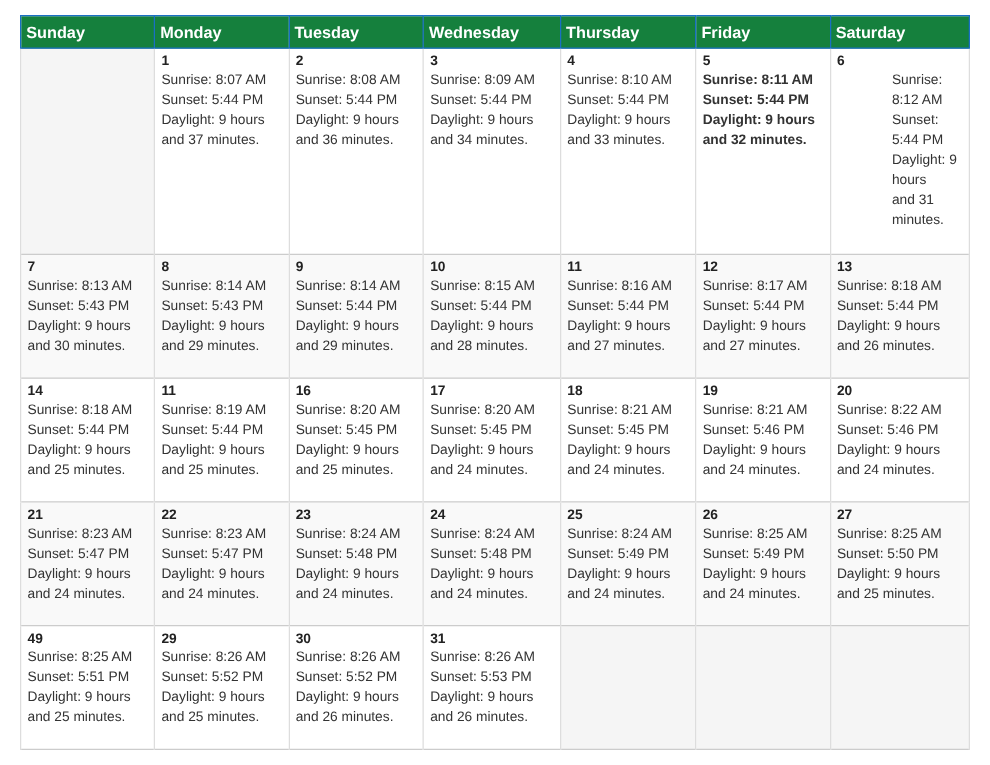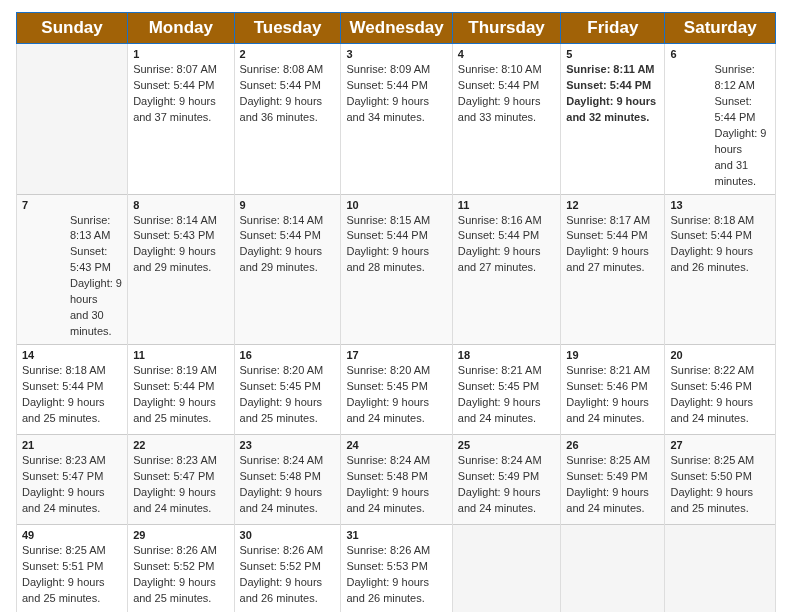--- a/index.html
+++ b/index.html
@@ -41,26 +41,26 @@
       font-size: 14px;
       color: #444;
       font-style: italic;
     }
     .calendar {
       width: 100%;
       border-collapse: collapse;
       flex: 1;
     }
     .calendar thead th {
-      background: #a16207;
+      background: #15803d;
       color: #fff;
-      font-size: 17px;
+      font-size: 13px;
       font-weight: bold;
       padding: 5px 4px;
-      text-align: center;
+      text-align: left;
       border: 1px solid #1a6fc4;
     }
     .calendar tbody tr {
       border-bottom: 1px solid #ccc;
     }
     .calendar tbody td {
       vertical-align: top;
       padding: 4px 5px;
       font-size: 9.5px;
       color: #333;
@@ -151,21 +151,21 @@
             <span class="day-num">6</span>
             <div class="day-info" style="white-space: pre-line; margin-left: 44px;">Sunrise: 8:12 AM
 Sunset: 5:44 PM
 Daylight: 9 hours
 and 31 minutes.</div>
           </td>
         </tr>
         <tr>
           <td>
             <span class="day-num">7</span>
-            <div class="day-info" style="white-space: pre-line; margin-left: 48px;">Sunrise: 8:13 AM
+            <div class="day-info" style="white-space: pre-line;">Sunrise: 8:13 AM
 Sunset: 5:43 PM
 Daylight: 9 hours
 and 30 minutes.</div>
           </td>
           <td>
             <span class="day-num">8</span>
             <div class="day-info" style="white-space: pre-line;">Sunrise: 8:14 AM
 Sunset: 5:43 PM
 Daylight: 9 hours
 and 29 minutes.</div>

